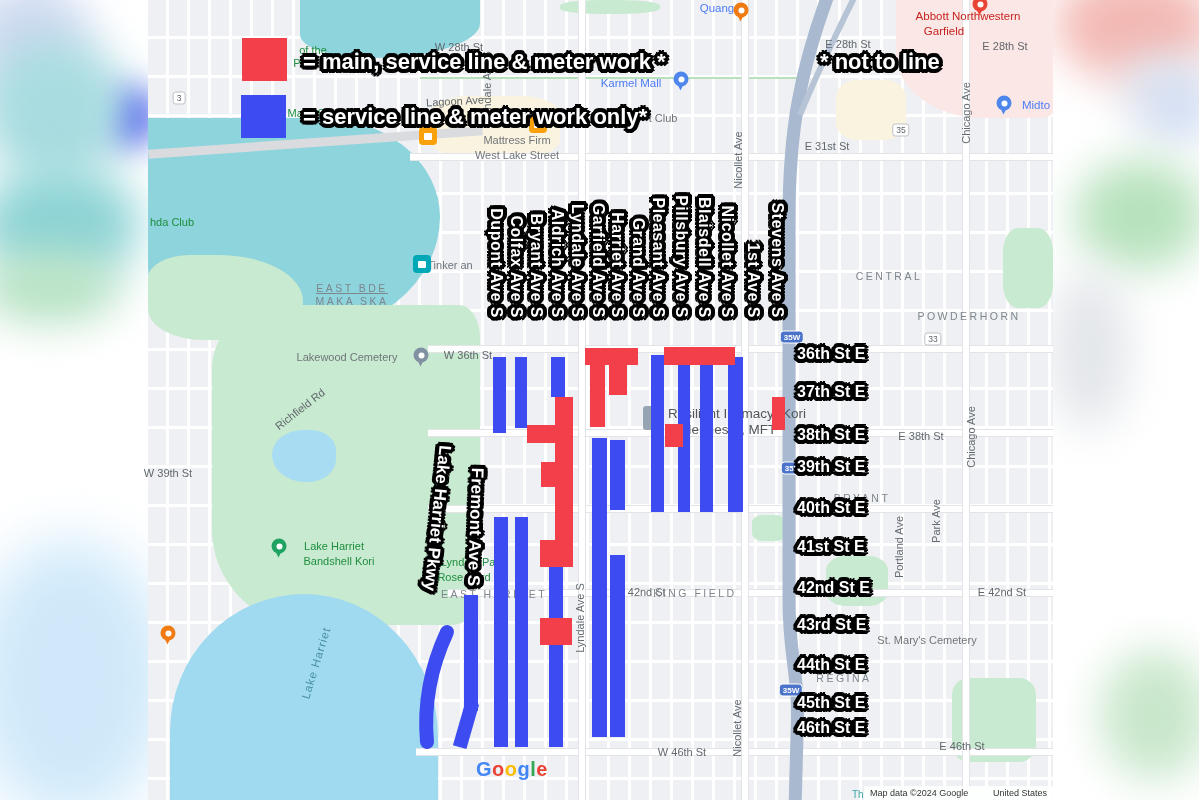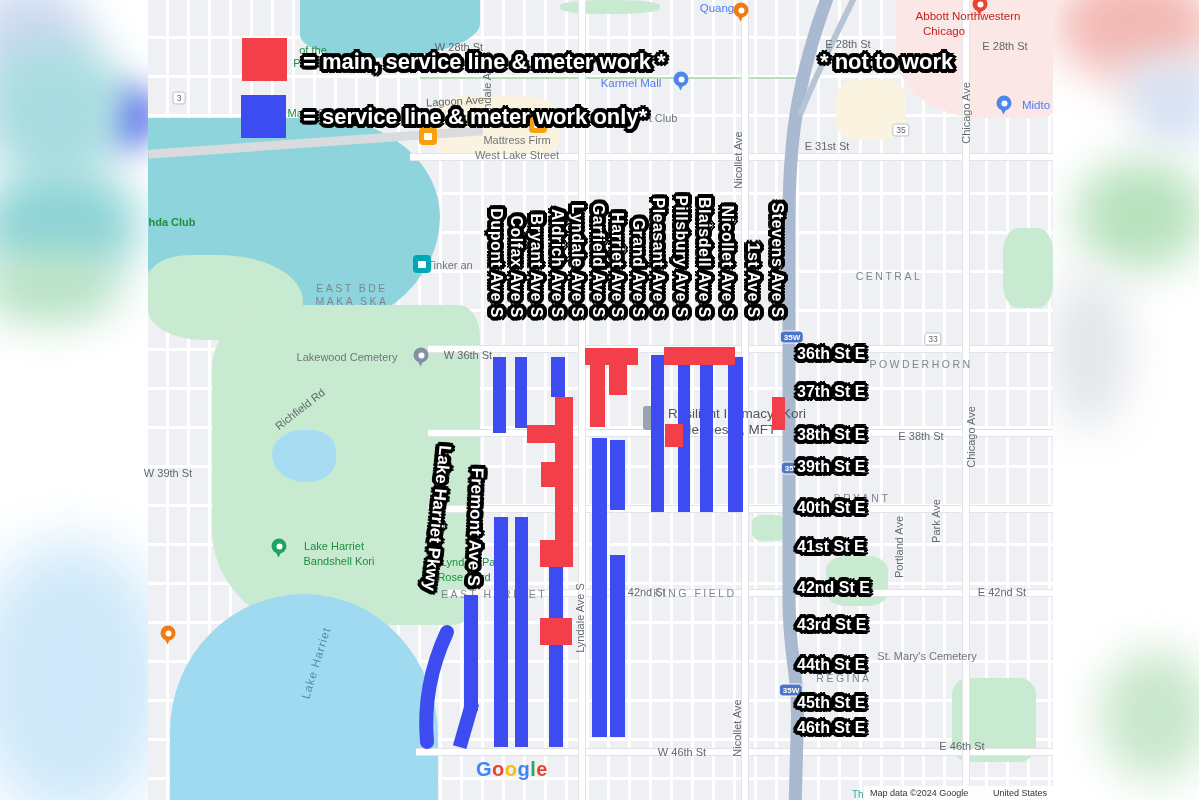--- a/index.html
+++ b/index.html
@@ -158,47 +158,47 @@
         <span class="mlab st" style="left: 962px; top: 746px; transform: translate(-50%, -50%);">E 46th St</span>
         <span class="mlab st" style="left: 300px; top: 409px; transform: translate(-50%, -50%) rotate(-38deg);">Richfield Rd</span>
         <span class="mlab stv" style="left: 487px; top: 86px; transform: translate(-50%, -50%) rotate(-90deg);">Lyndale Ave S</span>
         <span class="mlab stv" style="left: 738px; top: 160px; transform: translate(-50%, -50%) rotate(-90deg);">Nicollet Ave</span>
         <span class="mlab stv" style="left: 966px; top: 113px; transform: translate(-50%, -50%) rotate(-90deg);">Chicago Ave</span>
         <span class="mlab stv" style="left: 580px; top: 618px; transform: translate(-50%, -50%) rotate(-90deg);">Lyndale Ave S</span>
         <span class="mlab stv" style="left: 737px; top: 728px; transform: translate(-50%, -50%) rotate(-90deg);">Nicollet Ave</span>
         <span class="mlab stv" style="left: 971px; top: 437px; transform: translate(-50%, -50%) rotate(-90deg);">Chicago Ave</span>
         <span class="mlab stv" style="left: 936px; top: 521px; transform: translate(-50%, -50%) rotate(-90deg);">Park Ave</span>
         <span class="mlab stv" style="left: 899px; top: 547px; transform: translate(-50%, -50%) rotate(-90deg);">Portland Ave</span>
-        <span class="mlab hood" style="left: 352px; top: 288px; transform: translate(-50%, -50%);">EAST BDE</span>
+        <span class="mlab hood" style="left: 352px; top: 288px; transform: translate(-50%, -50%); text-decoration: underline;">EAST BDE</span>
         <span class="mlab hood" style="left: 352px; top: 301px; transform: translate(-50%, -50%);">MAKA SKA</span>
         <span class="mlab hood" style="left: 889px; top: 276px; transform: translate(-50%, -50%);">CENTRAL</span>
-        <span class="mlab hood" style="left: 921px; top: 316px; transform: translate(-50%, -50%); margin-top: 48px;">POWDERHORN</span>
+        <span class="mlab hood" style="left: 969px; top: 316px; transform: translate(-50%, -50%);">POWDERHORN</span>
         <span class="mlab hood" style="left: 862px; top: 498px; transform: translate(-50%, -50%);">BRYANT</span>
         <span class="mlab hood" style="left: 844px; top: 678px; transform: translate(-50%, -50%);">REGINA</span>
         <span class="mlab hood" style="left: 494px; top: 594px; transform: translate(-50%, -50%);">EAST HARRIET</span>
         <span class="mlab hood" style="left: 695px; top: 593px; transform: translate(-50%, -50%);">KING FIELD</span>
         <span class="mlab g" style="left: 313px; top: 50px; transform: translate(-50%, -50%);">of the</span>
         <span class="mlab g" style="left: 300px; top: 63px; transform: translate(-50%, -50%);">Pa</span>
         <span class="mlab g" style="left: 312px; top: 113px; transform: translate(-50%, -50%);">Maka Ska</span>
-        <span class="mlab g" style="left: 172px; top: 222px; transform: translate(-50%, -50%); font-weight: bold;">hda Club</span>
+        <span class="mlab g" style="left: 172px; top: 222px; transform: translate(-50%, -50%);">hda Club</span>
         <span class="mlab g" style="left: 334px; top: 546px; transform: translate(-50%, -50%);">Lake Harriet</span>
         <span class="mlab g" style="left: 339px; top: 561px; transform: translate(-50%, -50%);">Bandshell Kori</span>
         <span class="mlab g" style="left: 470px; top: 562px; transform: translate(-50%, -50%);">Lyndale Par</span>
         <span class="mlab g" style="left: 464px; top: 577px; transform: translate(-50%, -50%);">Rose Gard</span>
         <span class="mlab b" style="left: 717px; top: 8px; transform: translate(-50%, -50%);">Quang</span>
         <span class="mlab b" style="left: 631px; top: 83px; transform: translate(-50%, -50%);">Karmel Mall</span>
         <span class="mlab b" style="left: 1036px; top: 105px; transform: translate(-50%, -50%);">Midto</span>
         <span class="mlab r" style="left: 968px; top: 16px; transform: translate(-50%, -50%);">Abbott Northwestern</span>
-        <span class="mlab r" style="left: 944px; top: 31px; transform: translate(-50%, -50%);">Chicago</span>
+        <span class="mlab r" style="left: 944px; top: 31px; transform: translate(-50%, -50%);">Garfield</span>
         <span class="mlab poi" style="left: 663px; top: 118px; transform: translate(-50%, -50%);">t Club</span>
         <span class="mlab poi" style="left: 517px; top: 140px; transform: translate(-50%, -50%);">Mattress Firm</span>
         <span class="mlab poi" style="left: 517px; top: 155px; transform: translate(-50%, -50%);">West Lake Street</span>
         <span class="mlab poi" style="left: 450px; top: 265px; transform: translate(-50%, -50%);">Tinker an</span>
         <span class="mlab poi" style="left: 347px; top: 357px; transform: translate(-50%, -50%);">Lakewood Cemetery</span>
-        <span class="mlab poi" style="left: 927px; top: 656px; transform: translate(-50%, -50%);">St. Mary's Cemetery</span>
+        <span class="mlab poi" style="left: 927px; top: 640px; transform: translate(-50%, -50%);">St. Mary's Cemetery</span>
         <span class="mlab poib" style="left: 737px; top: 413px; transform: translate(-50%, -50%);">Resilient Intimacy- Kori</span>
         <span class="mlab poib" style="left: 729px; top: 429px; transform: translate(-50%, -50%);">Hennessy, MFT</span>
         <span class="mlab wtr" style="left: 316px; top: 663px; transform: translate(-50%, -50%) rotate(-73deg);">Lake Harriet</span>
       </div>
     <div id="poilayer" class="z3">
         <span class="shield-rt" style="left: 179px; top: 98px;">3</span>
         <span class="shield-rt" style="left: 901px; top: 130px;">35</span>
         <span class="shield-rt" style="left: 933px; top: 339px;">33</span>
         <span class="shield-iw" style="left: 792px; top: 337px;">35W</span>
         <span class="shield-iw" style="left: 793px; top: 468px;">35W</span>
@@ -274,21 +274,21 @@
         <span class="olabel stlab" style="top: 728px;">46th St E</span>
         <span class="olabel diag" style="left: 437px; top: 518px; transform: translate(-50%, -50%) rotate(96deg);">Lake Harriet Pkwy</span>
         <span class="olabel diag" style="left: 475px; top: 527px; transform: translate(-50%, -50%) rotate(92deg);">Fremont Ave S</span>
       </div>
 
     <div class="z6">
       <span class="sw" style="left: 242px; top: 38px; background: rgb(242, 63, 74);" id="sw-red"></span>
       <span class="olabel sz-legend" style="left:303px;top:62px;">= main, service line &amp; meter work *</span>
       <span class="sw" style="left: 241px; top: 95px; background: rgb(61, 76, 240);" id="sw-blue"></span>
       <span class="olabel sz-legend" style="left:303px;top:117px;">= service line &amp; meter work only*</span>
-      <span class="olabel sz-legend" style="left:820px;top:62px;">* not to work</span>
+      <span class="olabel sz-legend" style="left:820px;top:62px;">* not to line</span>
     </div>
 
     <div id="glogo" class="z6"><span class="glyph" style="color: rgb(66, 133, 244);">G</span><span class="glyph" style="color: rgb(234, 67, 53);">o</span><span class="glyph" style="color: rgb(251, 188, 5);">o</span><span class="glyph" style="color: rgb(66, 133, 244);">g</span><span class="glyph" style="color: rgb(52, 168, 83);">l</span><span class="glyph" style="color: rgb(234, 67, 53);">e</span></div>
     <span id="attrib-partial" class="z6">Th</span>
     <div id="attrib" class="z6">
       <span>Map data ©2024 Google</span>
       <span>United States</span>
     </div>
   </div>
 </div>

